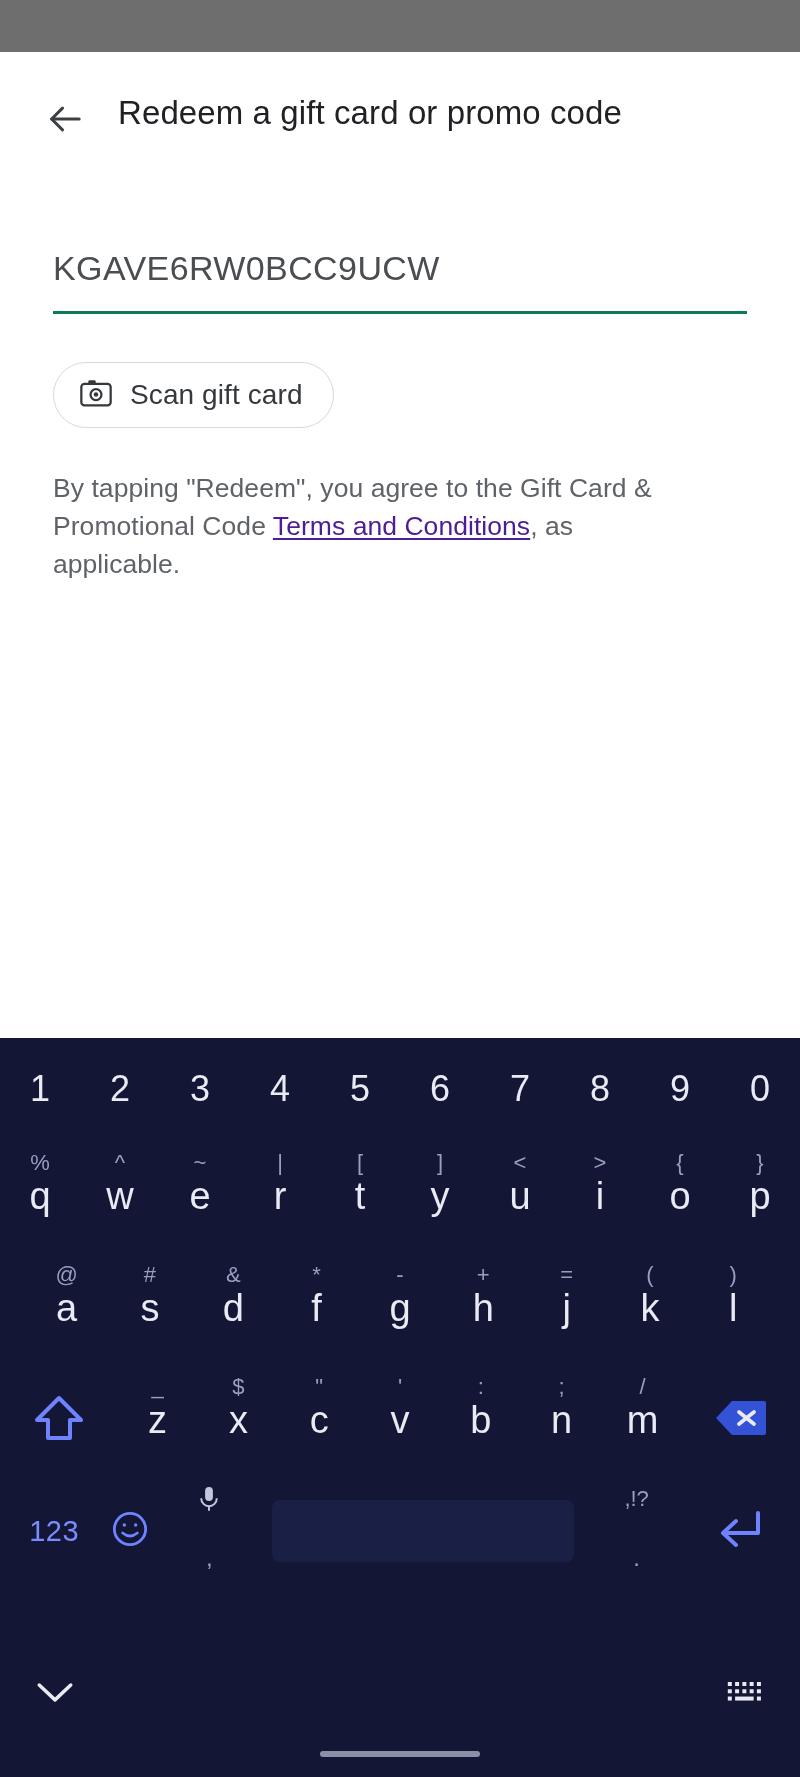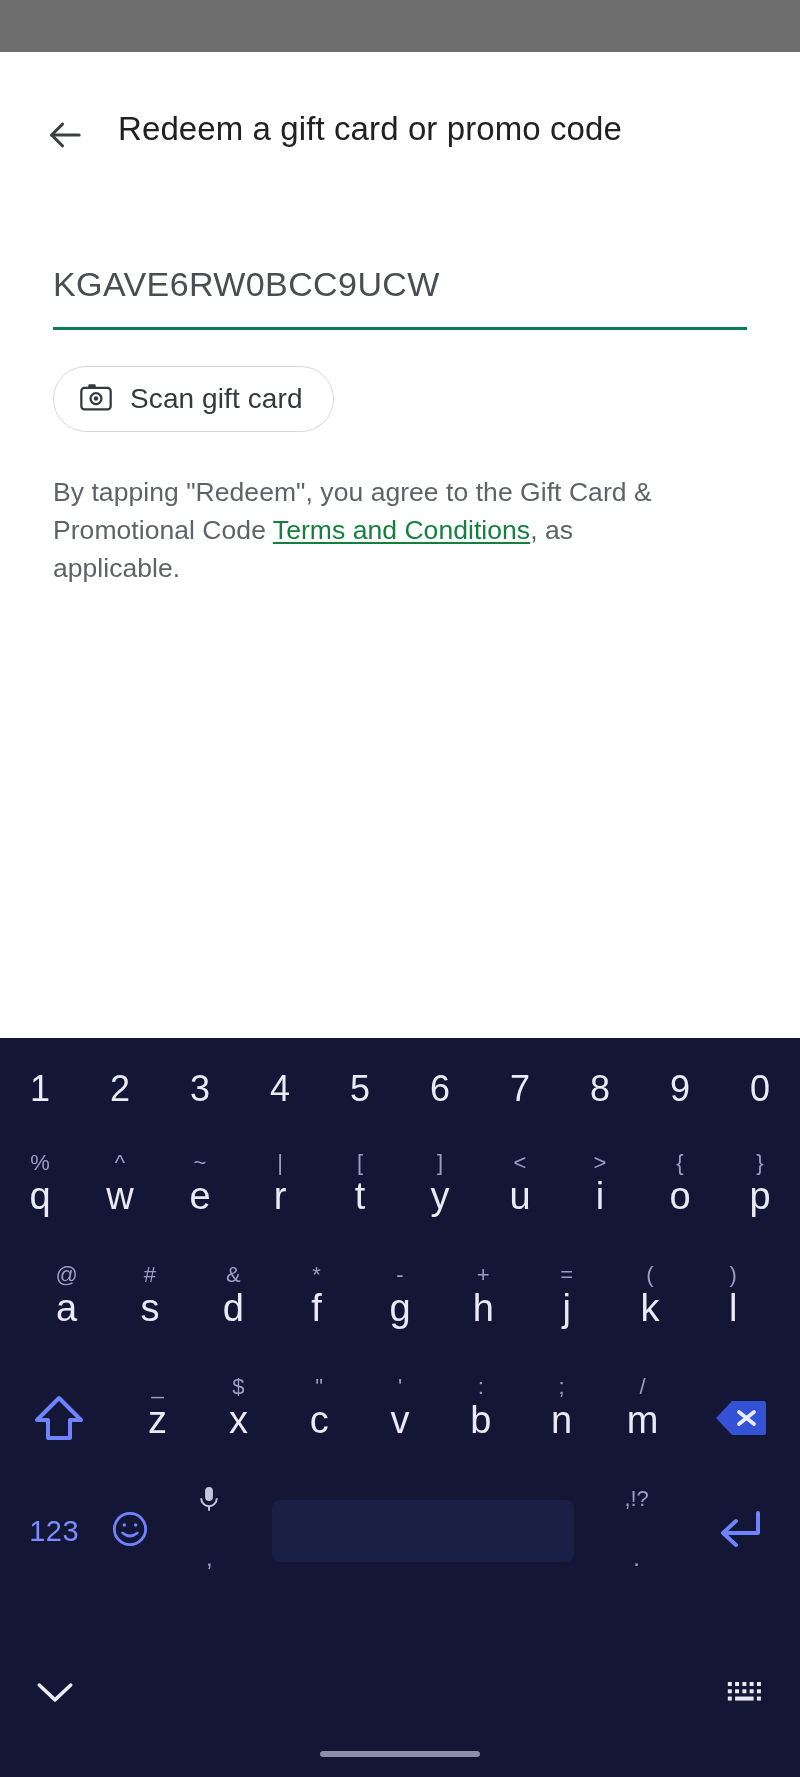--- a/index.html
+++ b/index.html
@@ -15,21 +15,21 @@
     overflow:hidden;
   }
   
   .statusbar {
     position:absolute; top:0; left:0;
     width:800px; height:52px;
     background:#6e6e6e;
   }
   
   .content {
-    position:absolute; top:68px; left:0;
+    position:absolute; top:52px; left:0;
     width:800px; height:986px;
     background:#ffffff;
   }
   .appbar {
     display:flex; align-items:flex-start;
     padding:38px 30px 0 42px;
   }
   .back-btn {
     width:46px; height:46px;
     flex:0 0 46px;
@@ -75,21 +75,21 @@
     letter-spacing:.4px;
     line-height:1.1;
     white-space:nowrap;
   }
 
   .scan-btn {
     display:inline-flex;
     align-items:center;
     gap:18px;
     height:66px;
-    margin-top:36px;
+    margin-top:48px;
     padding:0 30px 0 26px;
     border:1.6px solid #d6d9dc;
     border-radius:33px;
     background:#ffffff;
   }
   .scan-btn-label {
     font-size:28px;
     color:#35393d;
     letter-spacing:.1px;
   }
@@ -97,21 +97,21 @@
 
   .legal {
     margin-top:42px;
     font-size:26.5px;
     line-height:1.42;
     color:#5f6368;
     max-width:650px;
     letter-spacing:.05px;
   }
   .legal .tc {
-    color:#15803d;
+    color:#4c1d95;
     text-decoration:underline;
     text-underline-offset:3px;
   }
 
   
   .redeem-wrap {
     position:absolute;
     left:0; top:822px;
     width:800px;
     padding:0 53px;

